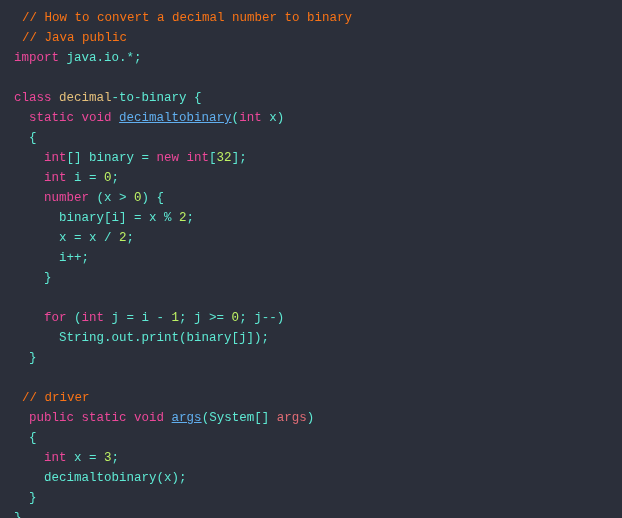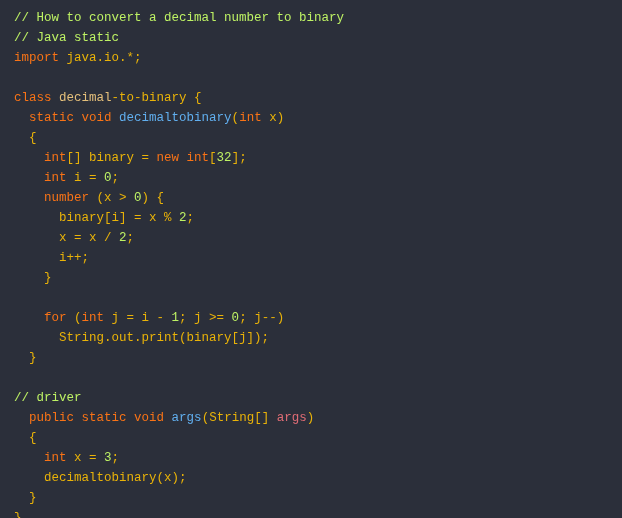--- a/index.html
+++ b/index.html
@@ -16,62 +16,64 @@
       color: #d4d4d4;
       width: 622px;
       height: 518px;
       overflow: hidden;
     }
     pre {
       font-family: inherit;
       white-space: pre;
     }
     .comment {
-      color: #bef264;
+      color: #f97316;
+      margin-left: 8px;
     }
     .keyword1 {
-      color: #f97316;
+      color: #ec4899;
     }
     .classname {
       color: #e5c07b;
     }
     .method {
       color: #61afef;
+      text-decoration: underline;
     }
     .number {
       color: #bef264;
     }
     .white {
-      color: #eab308;
+      color: #5eead4;
     }
     .varname {
       color: #e06c75;
     }
   </style>
 </head>
 <body>
 
 <pre><span class="comment">// How to convert a decimal number to binary</span>
-<span class="comment">// Java static</span>
+<span class="comment">// Java public</span>
 <span class="keyword1">import</span><span class="white"> java.io.*;</span>
 
 <span class="keyword1">class</span><span class="classname"> decimal</span><span class="white">-to-binary {</span>
   <span class="keyword1">static</span> <span class="keyword1">void</span> <span class="method">decimaltobinary</span><span class="white">(</span><span class="keyword1">int</span><span class="white"> x)</span>
   <span class="white">{</span>
     <span class="keyword1">int</span><span class="white">[] binary = </span><span class="keyword1">new</span> <span class="keyword1">int</span><span class="white">[</span><span class="number">32</span><span class="white">];</span>
     <span class="keyword1">int</span><span class="white"> i = </span><span class="number">0</span><span class="white">;</span>
     <span class="keyword1">number</span><span class="white"> (x &gt; </span><span class="number">0</span><span class="white">) {</span>
       <span class="white">binary[i] = x % </span><span class="number">2</span><span class="white">;</span>
       <span class="white">x = x / </span><span class="number">2</span><span class="white">;</span>
       <span class="white">i++;</span>
     <span class="white">}</span>
 
     <span class="keyword1">for</span><span class="white"> (</span><span class="keyword1">int</span><span class="white"> j = i - </span><span class="number">1</span><span class="white">; j &gt;= </span><span class="number">0</span><span class="white">; j--)</span>
       <span class="white">String.out.print(binary[j]);</span>
   <span class="white">}</span>
 
 <span class="comment">// driver</span>
-  <span class="keyword1">public</span> <span class="keyword1">static</span> <span class="keyword1">void</span> <span class="method">args</span><span class="white">(String[] </span><span class="varname">args</span><span class="white">)</span>
+  <span class="keyword1">public</span> <span class="keyword1">static</span> <span class="keyword1">void</span> <span class="method">args</span><span class="white">(System[] </span><span class="varname">args</span><span class="white">)</span>
   <span class="white">{</span>
     <span class="keyword1">int</span><span class="white"> x = </span><span class="number">3</span><span class="white">;</span>
     <span class="white">decimaltobinary(x);</span>
   <span class="white">}</span>
 <span class="white">}</span></pre>
 
 </body></html>

